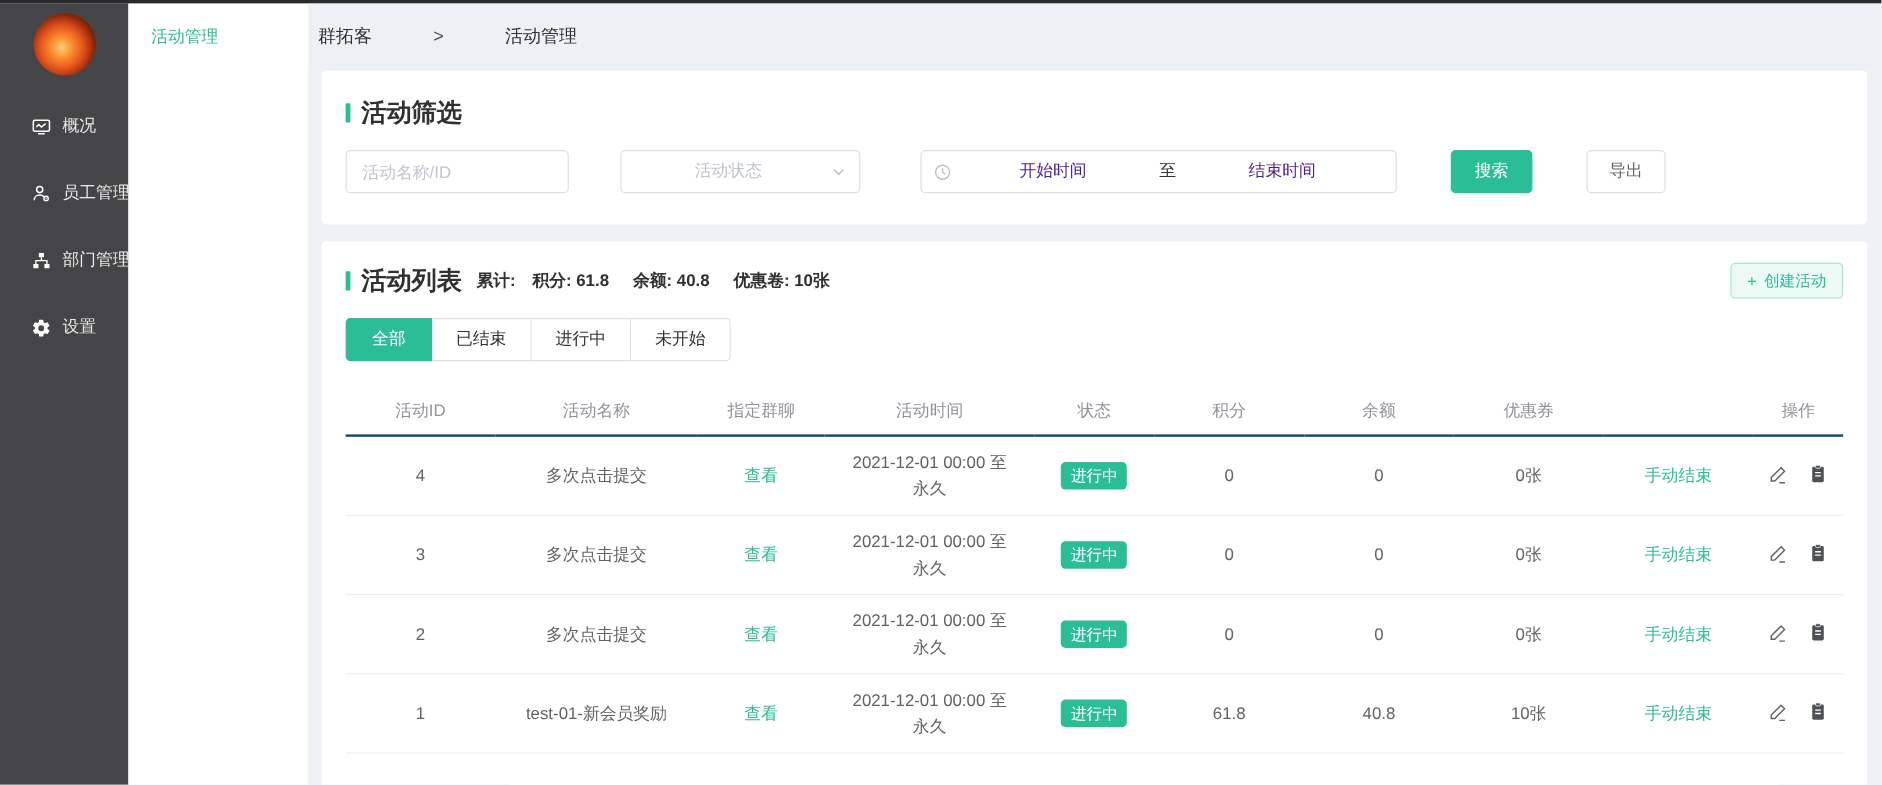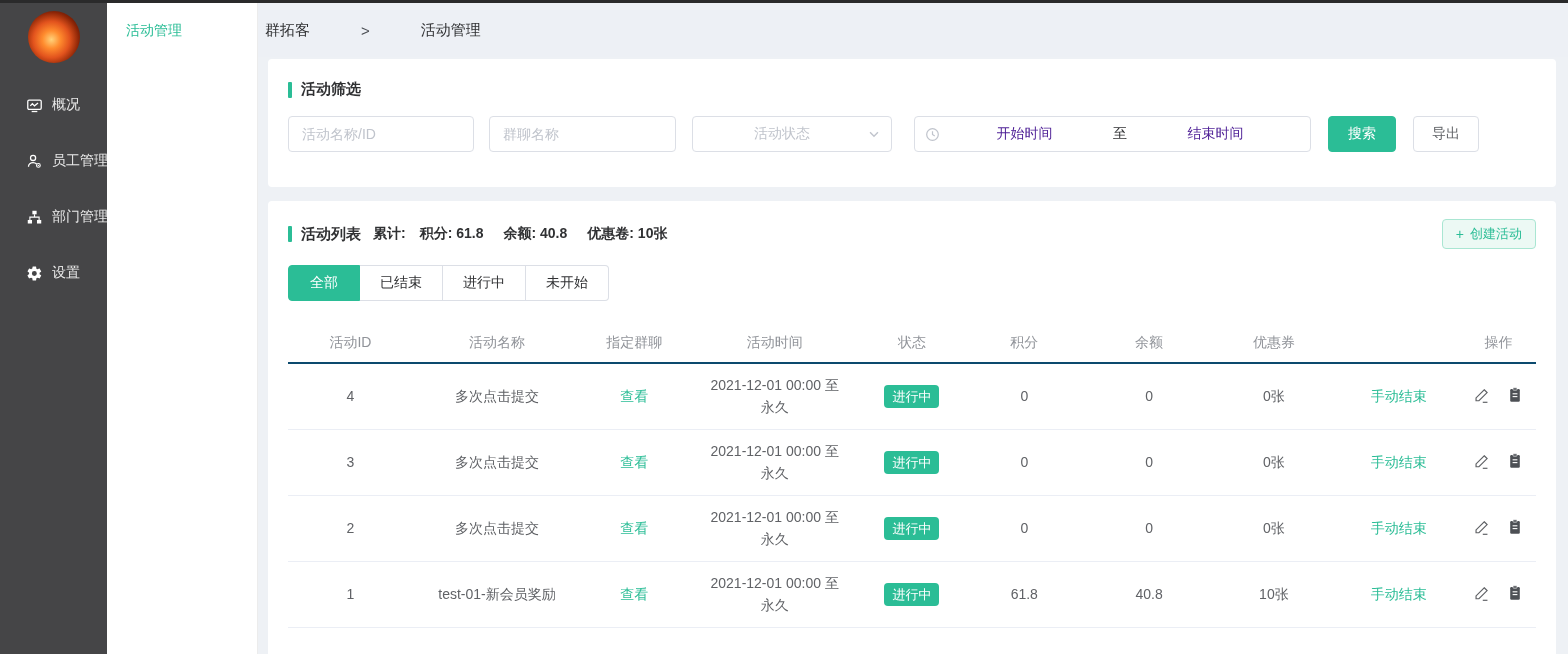--- a/index.html
+++ b/index.html
@@ -25,24 +25,24 @@
 
   
   .main { flex:1; background:#eef1f5; overflow:hidden; }
   .breadcrumb { height:54px; background:#edf0f5; display:flex; align-items:center; padding-left:7px; font-size:15px; color:#303133;gap:44px; }
   .breadcrumb .sep { margin:0 7px; color:#4a4d52; }
 
   .card { background:#fff; border-radius:4px; margin:0 12px 0 10px; }
   .filter-card { margin-top:2px; height:128px; padding:21px 20px; }
   .list-card  { margin-top:14px; min-height:470px; padding:18px 20px; }
 
-  .sec-title { display:flex; align-items:center; font-weight:bold; font-size:15px; color:#303133; }
+  .sec-title { display:flex; align-items:center; font-weight:bold; font-size:21px; color:#303133; }
   .sec-title .bar { width:4px; height:16px; background:#2bbd96; border-radius:1px; margin-right:9px; }
 
-  .filter-row { display:flex; align-items:center; margin-top:17px; }
+  .filter-row { display:flex; align-items:center; margin-top:17px;gap:28px; }
   .f-input { height:36px; border:1px solid #dcdfe6; border-radius:4px; padding:0 13px; font-size:14px; color:#606266; outline:none; background:#fff; font-family:inherit;}
   .f-input::placeholder { color:#c0c4cc; }
   .in-name { width:186px; margin-right:15px; }
   .in-group { width:187px; margin-right:16px; }
   .f-select { width:200px; height:36px; border:1px solid #dcdfe6; border-radius:4px; display:flex; align-items:center;
     padding:0 10px 0 13px; margin-right:22px; cursor:pointer; background:#fff;}
   .f-select .ph { color:#c0c4cc; flex:1;margin-left:48px; }
   .f-daterange { width:397px; height:36px; border:1px solid #dcdfe6; border-radius:4px; display:flex; align-items:center;
     padding:0 10px; background:#fff; cursor:pointer; margin-right:17px;}
   .f-daterange .dr-ph { flex:1; text-align:center; color:#4c1d95; }
@@ -139,21 +139,20 @@
       <span>活动管理</span>
     </div>
 
     <section class="card filter-card">
       <div class="sec-title">
         <span class="bar"></span>
         <span>活动筛选</span>
       </div>
       <div class="filter-row">
         <input class="f-input in-name" placeholder="活动名称/ID" style="">
-        <input class="f-input in-group" placeholder="群聊名称" style="">
         <div class="f-select">
           <span class="ph">活动状态</span>
           <svg viewBox="0 0 16 16" width="14" height="14">
               <polyline points="3.5,6 8,10.5 12.5,6" fill="none" stroke="#c0c4cc" stroke-width="1.6"></polyline>
             </svg>
         </div>
         <div class="f-daterange">
           <svg viewBox="0 0 16 16" width="15" height="15">
               <circle cx="8" cy="8" r="6.2" fill="none" stroke="#c0c4cc" stroke-width="1.3"></circle>
               <path d="M8 4.5V8l2.4 1.6" fill="none" stroke="#c0c4cc" stroke-width="1.3"></path>

